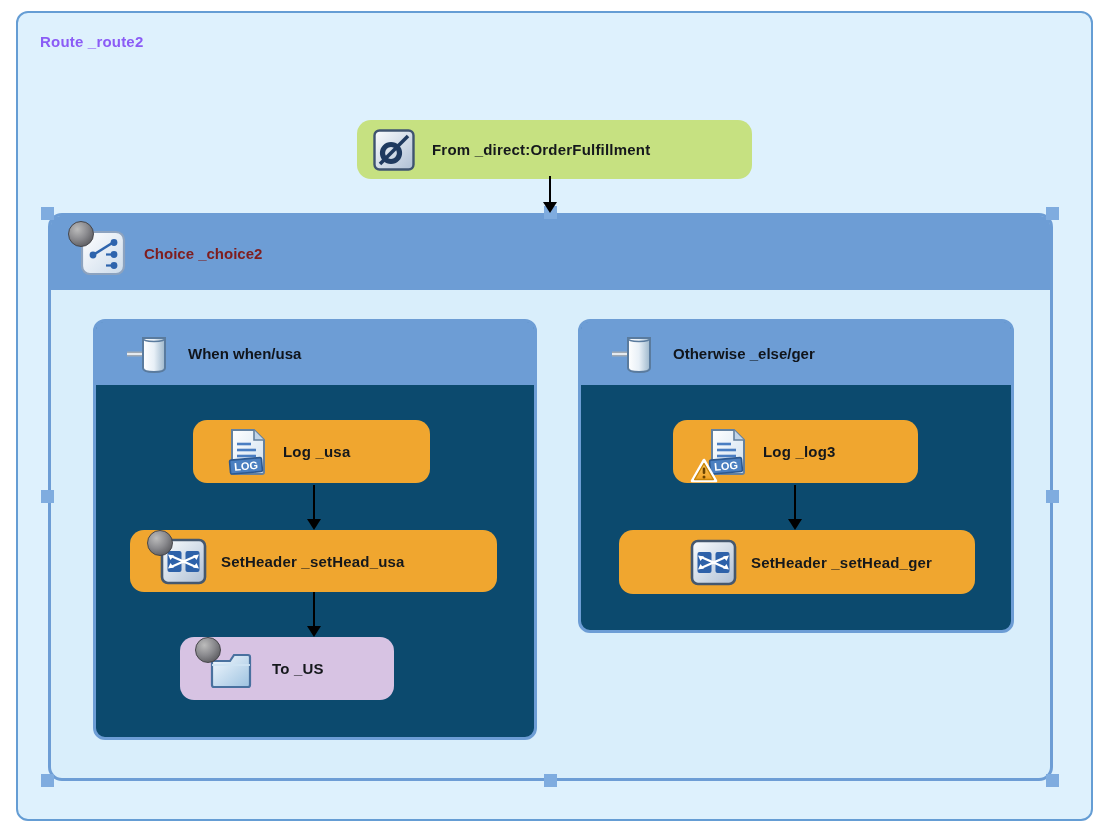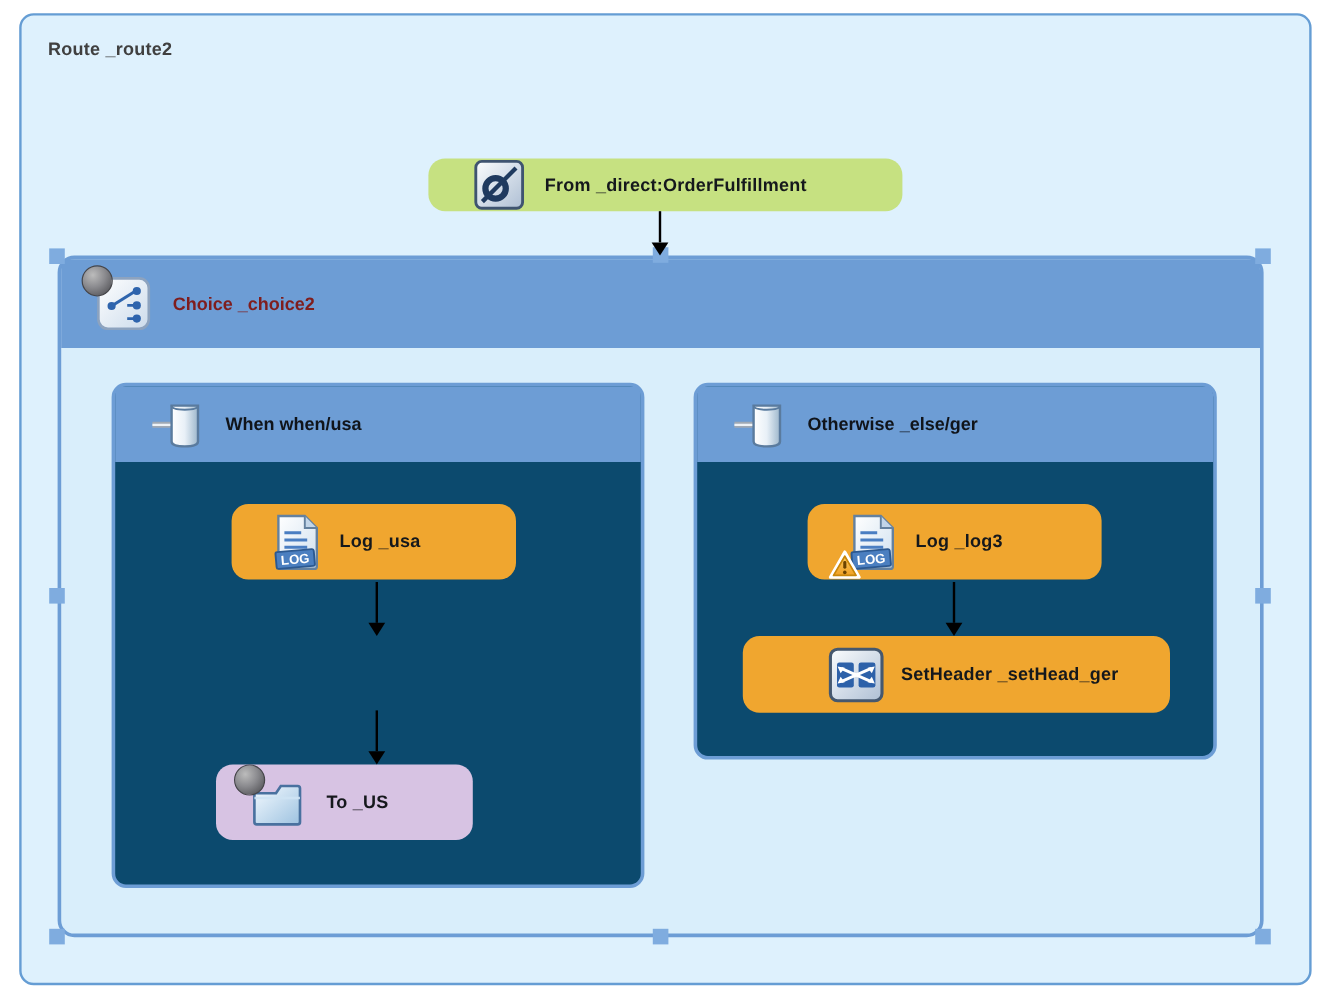--- a/index.html
+++ b/index.html
@@ -4,30 +4,30 @@
 <style>
   * { box-sizing: border-box; }
   html,body { margin:0; padding:0; background:#ffffff; }
   body { width:1110px; height:836px; font-family:"Liberation Sans", sans-serif; }
   .canvas { position:relative; width:1110px; height:836px; overflow:hidden; }
 
   
   .route-box { position:absolute; left:16px; top:11px; width:1077px; height:810px;
     background:#def1fd; border:2px solid #659dd4; border-radius:12px; }
   .route-title { position:absolute; left:40px; top:33px; font-size:15px; font-weight:bold;
-    color:#404040; letter-spacing:.2px; }
+    color:#8b5cf6; letter-spacing:.2px; }
 
   
   .node { position:absolute; display:flex; align-items:center; border-radius:14px; }
   .node .label { font-size:15px; font-weight:bold; color:#15181c; letter-spacing:.2px; white-space:nowrap; }
   .green    { background:#c6e181; }
   .orange   { background:#f0a62f; }
   .lavender { background:#d7c3e3; }
 
-  .from-node      { left:357px; top:132px; width:395px; height:44px; padding-left:38px; gap:17px; }
+  .from-node      { left:357px; top:120px; width:395px; height:59px; padding-left:16px; gap:17px; }
   .log-usa-node   { left:193px; top:420px; width:237px; height:63px; padding-left:30px; gap:14px; }
   .sethead-usa-node{ left:130px; top:530px; width:367px; height:62px; padding-left:30px; gap:14px; }
   .to-us-node     { left:180px; top:637px; width:214px; height:63px; padding-left:26px; gap:14px; }
   .log-log3-node  { left:673px; top:420px; width:245px; height:63px; padding-left:30px; gap:14px; }
   .sethead-ger-node{ left:619px; top:530px; width:356px; height:64px; padding-left:28px; gap:14px;justify-content:center; }
 
   
   .choice-box { position:absolute; left:48px; top:213px; width:1005px; height:568px;
     background:#d9eefb; border:3px solid #6d9dd5; border-radius:14px; }
   .choice-header { height:74px; background:#6d9dd5; border-radius:9px 9px 0 0;
@@ -177,20 +177,37 @@
         <line x1="14" y1="29" x2="33" y2="29" stroke="#4a7ec2" stroke-width="2.6"></line>
         <g transform="rotate(-5 21 39)">
           <rect x="7" y="32" width="32" height="14" rx="1.5" fill="#4b7fc0" stroke="#2c5991" stroke-width="1.6"></rect>
           <text x="23" y="43" text-anchor="middle" font-family="Liberation Sans, sans-serif" font-size="11" font-weight="bold" fill="#ffffff">LOG</text>
         </g>
       </svg>
     </span>
     <span class="label">Log _usa</span>
   </div>
 
+  <div class="node orange sethead-usa-node">
+    <span class="icon-wrap">
+      <svg width="47" height="47" viewBox="0 0 47 47">
+        <rect x="2" y="2" width="43" height="43" rx="6" fill="url(#gSilver)" stroke="#45586f" stroke-width="2.6"></rect>
+        <rect x="7.5" y="13" width="14" height="21" rx="2" fill="#2d61a9"></rect>
+        <rect x="25.5" y="13" width="14" height="21" rx="2" fill="#2d61a9"></rect>
+        <line x1="11" y1="29" x2="36" y2="18" stroke="#ffffff" stroke-width="2.4"></line>
+        <line x1="11" y1="18" x2="36" y2="29" stroke="#ffffff" stroke-width="2.4"></line>
+        <path d="M8 30.5 l6 -1 l-3.5 -4.5 z" fill="#ffffff"></path>
+        <path d="M39 30.5 l-6 -1 l3.5 -4.5 z" fill="#ffffff"></path>
+        <path d="M8 16.5 l6 1 l-3.5 4.5 z" fill="#ffffff"></path>
+        <path d="M39 16.5 l-6 1 l3.5 4.5 z" fill="#ffffff"></path>
+      </svg>
+      <span class="bp-dot" style="left:-13px; top:-8px;"></span>
+    </span>
+    <span class="label">SetHeader _setHead_usa</span>
+  </div>
 
   <div class="node lavender to-us-node">
     <span class="icon-wrap">
       <svg width="52" height="44" viewBox="0 0 52 44">
         <path d="M6 14 h18 l4 -6 h14 a2 2 0 0 1 2 2 v28 a2 2 0 0 1 -2 2 H8 a2 2 0 0 1 -2 -2 z" fill="url(#gFolder)" stroke="#49719f" stroke-width="2.2"></path>
         <path d="M6 18 h38" stroke="#cfe4f4" stroke-width="2" opacity="0.9"></path>
       </svg>
       <span class="bp-dot" style="left:-11px; top:-10px;"></span>
     </span>
     <span class="label">To _US</span>

